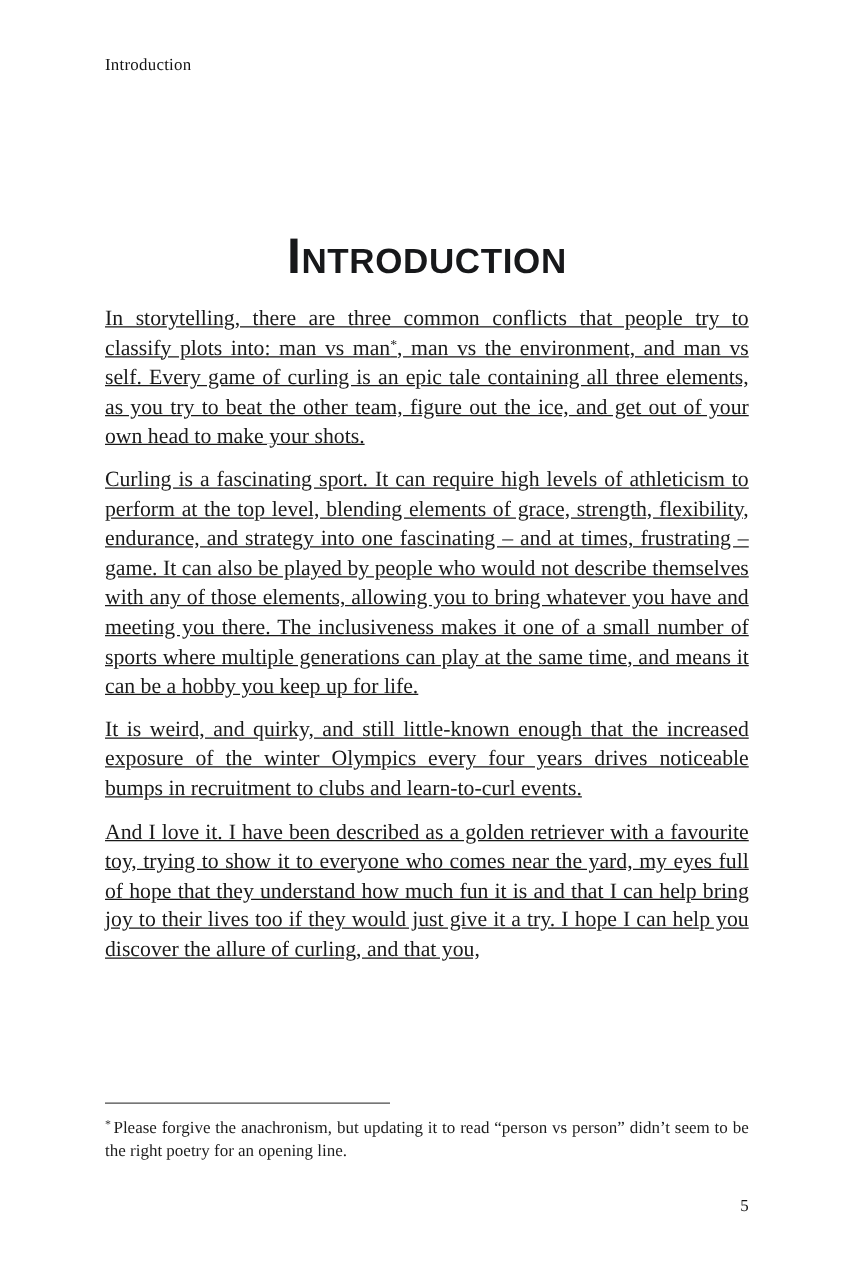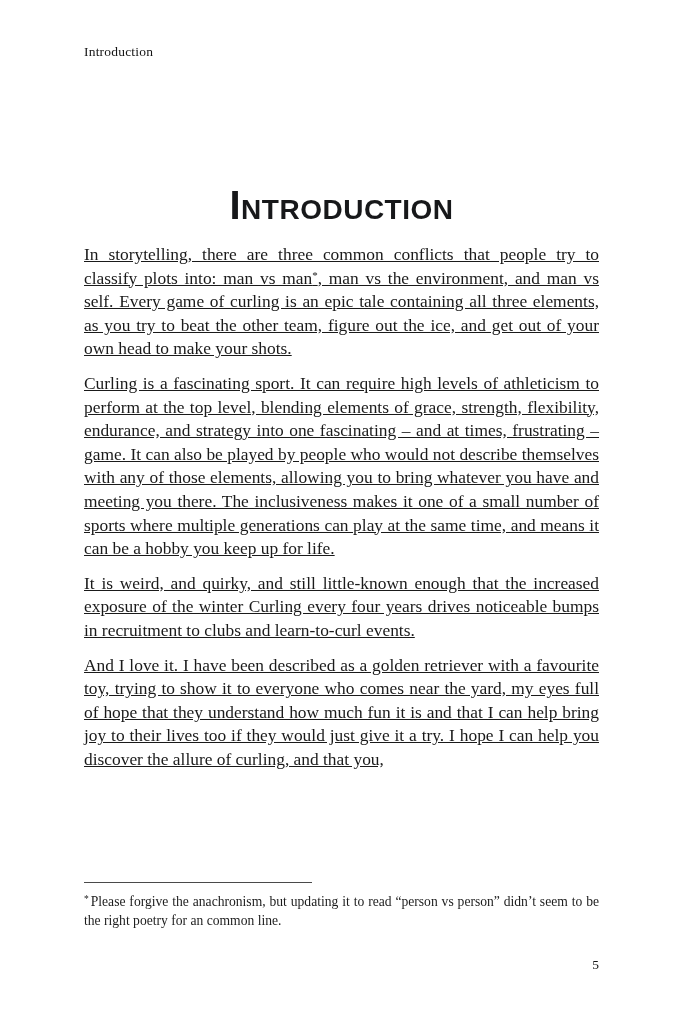--- a/index.html
+++ b/index.html
@@ -115,26 +115,26 @@
   <div class="running-header">Introduction</div>
 
   <h1 class="chapter-title">Introduction</h1>
 
   <div class="body-block">
 
     <p class="body-par"><span>In storytelling, there are three common conflicts that people try to classify plots into: man vs man</span><sup class="fn-ref">*</sup><span>, man vs the environment, and man vs self. Every game of curling is an epic tale containing all three elements, as you try to beat the other team, figure out the ice, and get out of your own head to make your shots.</span></p>
 
     <p class="body-par">Curling is a fascinating sport. It can require high levels of athleticism to perform at the top level, blending elements of grace, strength, flexibility, endurance, and strategy into one fascinating – and at times, frustrating – game. It can also be played by people who would not describe themselves with any of those elements, allowing you to bring whatever you have and meeting you there. The inclusiveness makes it one of a small number of sports where multiple generations can play at the same time, and means it can be a hobby you keep up for life.</p>
 
-    <p class="body-par">It is weird, and quirky, and still little-known enough that the increased exposure of the winter Curling every four years drives noticeable bumps in recruitment to clubs and learn-to-curl events.</p>
+    <p class="body-par">It is weird, and quirky, and still little-known enough that the increased exposure of the winter Olympics every four years drives noticeable bumps in recruitment to clubs and learn-to-curl events.</p>
 
     <p class="body-par">And I love it. I have been described as a golden retriever with a favourite toy, trying to show it to everyone who comes near the yard, my eyes full of hope that they understand how much fun it is and that I can help bring joy to their lives too if they would just give it a try. I hope I can help you discover the allure of curling, and that you,</p>
 
   </div>
 
   <div class="footnote-area">
     <div class="footnote-rule"></div>
-    <p class="footnote-text"><sup class="footnote-marker">*</sup><span>Please forgive the anachronism, but updating it to read “person vs person” didn’t seem to be the right poetry for an common line.</span></p>
+    <p class="footnote-text"><sup class="footnote-marker">*</sup><span>Please forgive the anachronism, but updating it to read “person vs person” didn’t seem to be the right poetry for an opening line.</span></p>
   </div>
 
   <div class="page-number">5</div>
 
 </div>
 
 </body></html>

